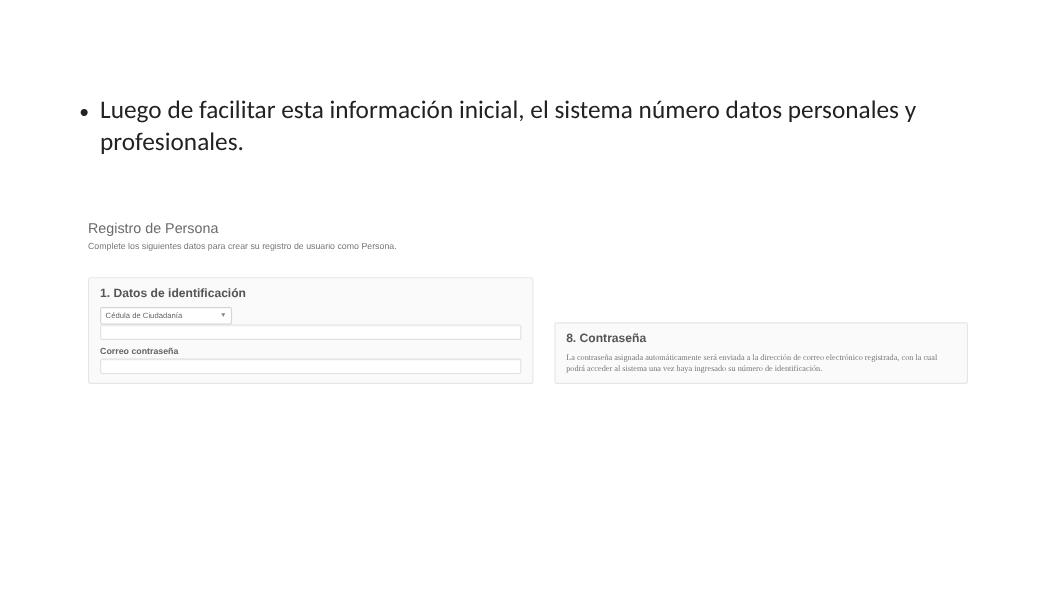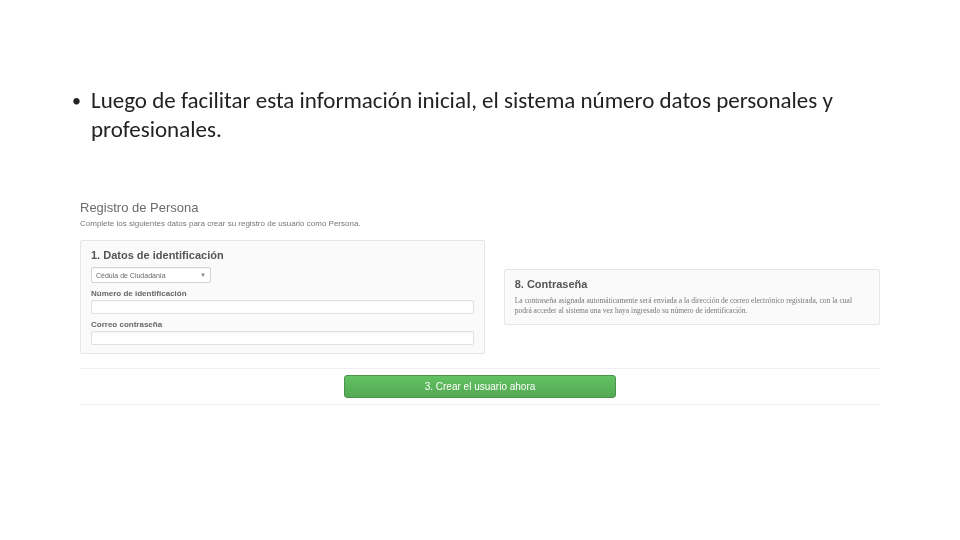--- a/index.html
+++ b/index.html
@@ -40,26 +40,26 @@
   }
   .page-title {
     font-size: 13px;
     font-weight: normal;
     color: #6b6b6b;
     margin-bottom: 4px;
   }
   .page-sub {
     font-size: 8px;
     color: #777;
-    margin-bottom: 12px;
+    margin-bottom: 24px;
   }
   .cols {
     display: flex;
     gap: 19px;
-    align-items: center;
+    align-items: flex-end;
   }
   .card {
     background: #fafafa;
     border: 1px solid #e6e6e6;
     border-radius: 2px;
     padding: 8px 10px;
   }
   .card-left { flex: 1.08; }
   .card-right { flex: 1; }
   .section-title {
@@ -143,29 +143,25 @@
 
   <div class="cols">
     <div class="card card-left">
       <div class="section-title">1. Datos de identificación</div>
 
       <div class="select-box">
         <span>Cédula de Ciudadanía</span>
         <span class="caret">▼</span>
       </div>
 
-      <div class="field-label">Número de identificación</div>
       <div class="text-input"></div>
 
       <div class="field-label">Correo contraseña</div>
       <div class="text-input"></div>
     </div>
 
     <div class="card card-right">
       <div class="section-title">8. Contraseña</div>
       <div class="pwd-text">La contraseña asignada automáticamente será enviada a la dirección de correo electrónico registrada, con la cual podrá acceder al sistema una vez haya ingresado su número de identificación.</div>
     </div>
   </div>
 
-  <div class="btn-row">
-    <div class="create-btn">3. Crear el usuario ahora</div>
-  </div>
 </div>
 
 </body></html>

